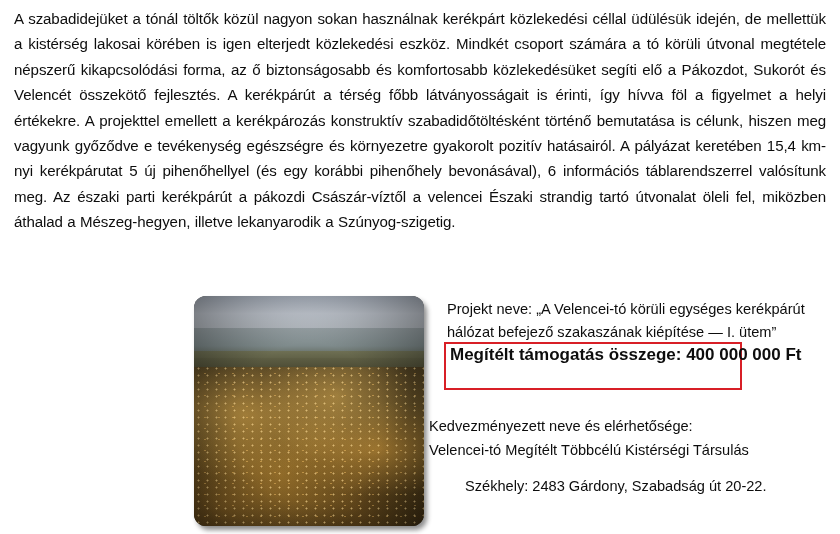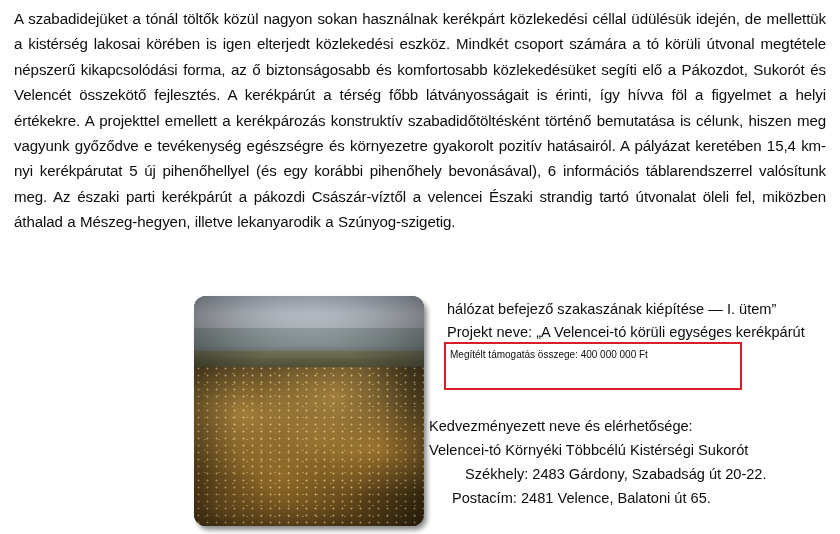--- a/index.html
+++ b/index.html
@@ -123,34 +123,34 @@
     width: 298px;
     height: 48px;
     border: 2.4px solid #d81f26;
     box-sizing: border-box;
   }
   .highlight-text {
     position: absolute;
     left: 450px;
     top: 344px;
     width: 300px;
-    font-size: 10px;
+    font-size: 17px;
     line-height: 22px;
-    font-weight: normal;
+    font-weight: bold;
   }
   .highlight-text div { white-space: nowrap; }
   .beneficiary {
     position: absolute;
     left: 429px;
     top: 414px;
     width: 385px;
     font-size: 14.6px;
     line-height: 24px;
   }
-  .beneficiary .indent-1 { padding-left: 36px; }
+  .beneficiary .indent-1 { padding-left: 36px; margin-top: 12px; }
   .beneficiary .indent-2 { padding-left: 23px; }
   .beneficiary .indent-3 { padding-left: 23px; }
 </style>
 </head>
 <body>
 
 <div class="page">
 
   <div class="body-text">
     <p class="first">A szabadidejüket a tónál töltők közül nagyon sokan használnak kerékpárt közlekedési céllal üdülésük idején, de mellettük a kistérség lakosai körében is igen elterjedt közlekedési eszköz. Mindkét csoport számára a tó körüli útvonal megtétele népszerű kikapcsolódási forma, az ő biztonságosabb és komfortosabb közlekedésüket segíti elő a Pákozdot, Sukorót és Velencét összekötő fejlesztés. A kerékpárút a térség főbb látványosságait is érinti, így hívva föl a figyelmet a helyi értékekre. A projekttel emellett a kerékpározás konstruktív szabadidőtöltésként történő bemutatása is célunk, hiszen meg vagyunk győződve e tevékenység egészségre és környezetre gyakorolt pozitív hatásairól. A pályázat keretében 15,4 km-nyi kerékpárutat 5 új pihenőhellyel (és egy korábbi pihenőhely bevonásával), 6 információs táblarendszerrel valósítunk meg. Az északi parti kerékpárút a pákozdi Császár-víztől a velencei Északi strandig tartó útvonalat öleli fel, miközben áthalad a Mészeg-hegyen, illetve lekanyarodik a Szúnyog-szigetig.</p>
@@ -161,29 +161,28 @@
       <div class="sky"></div>
       <div class="lake"></div>
       <div class="shore"></div>
       <div class="land"></div>
       <div class="speckle"></div>
       <div class="vignette"></div>
     </div>
   </div>
 
   <div class="right-col">
+    <p class="project-name">Projekt neve: „A Velencei-tó körüli egységes kerékpárút</p>
     <p class="project-name">hálózat befejező szakaszának kiépítése — I. ütem”</p>
-    <p class="project-name">Projekt neve: „A Velencei-tó körüli egységes kerékpárút</p>
   </div>
 
   <div class="highlight-box"></div>
   <div class="highlight-text">
     <div>Megítélt támogatás összege: 400 000 000 Ft</div>
   </div>
 
   <div class="beneficiary">
     <div>Kedvezményezett neve és elérhetősége:</div>
-    <div>Velencei-tó Környéki Többcélú Kistérségi Sukorót</div>
+    <div>Velencei-tó Megítélt Többcélú Kistérségi Társulás</div>
     <div class="indent-1">Székhely:  2483 Gárdony, Szabadság út 20-22.</div>
-    <div class="indent-2">Postacím: 2481 Velence, Balatoni út 65.</div>
   </div>
 
 </div>
 
 </body></html>

